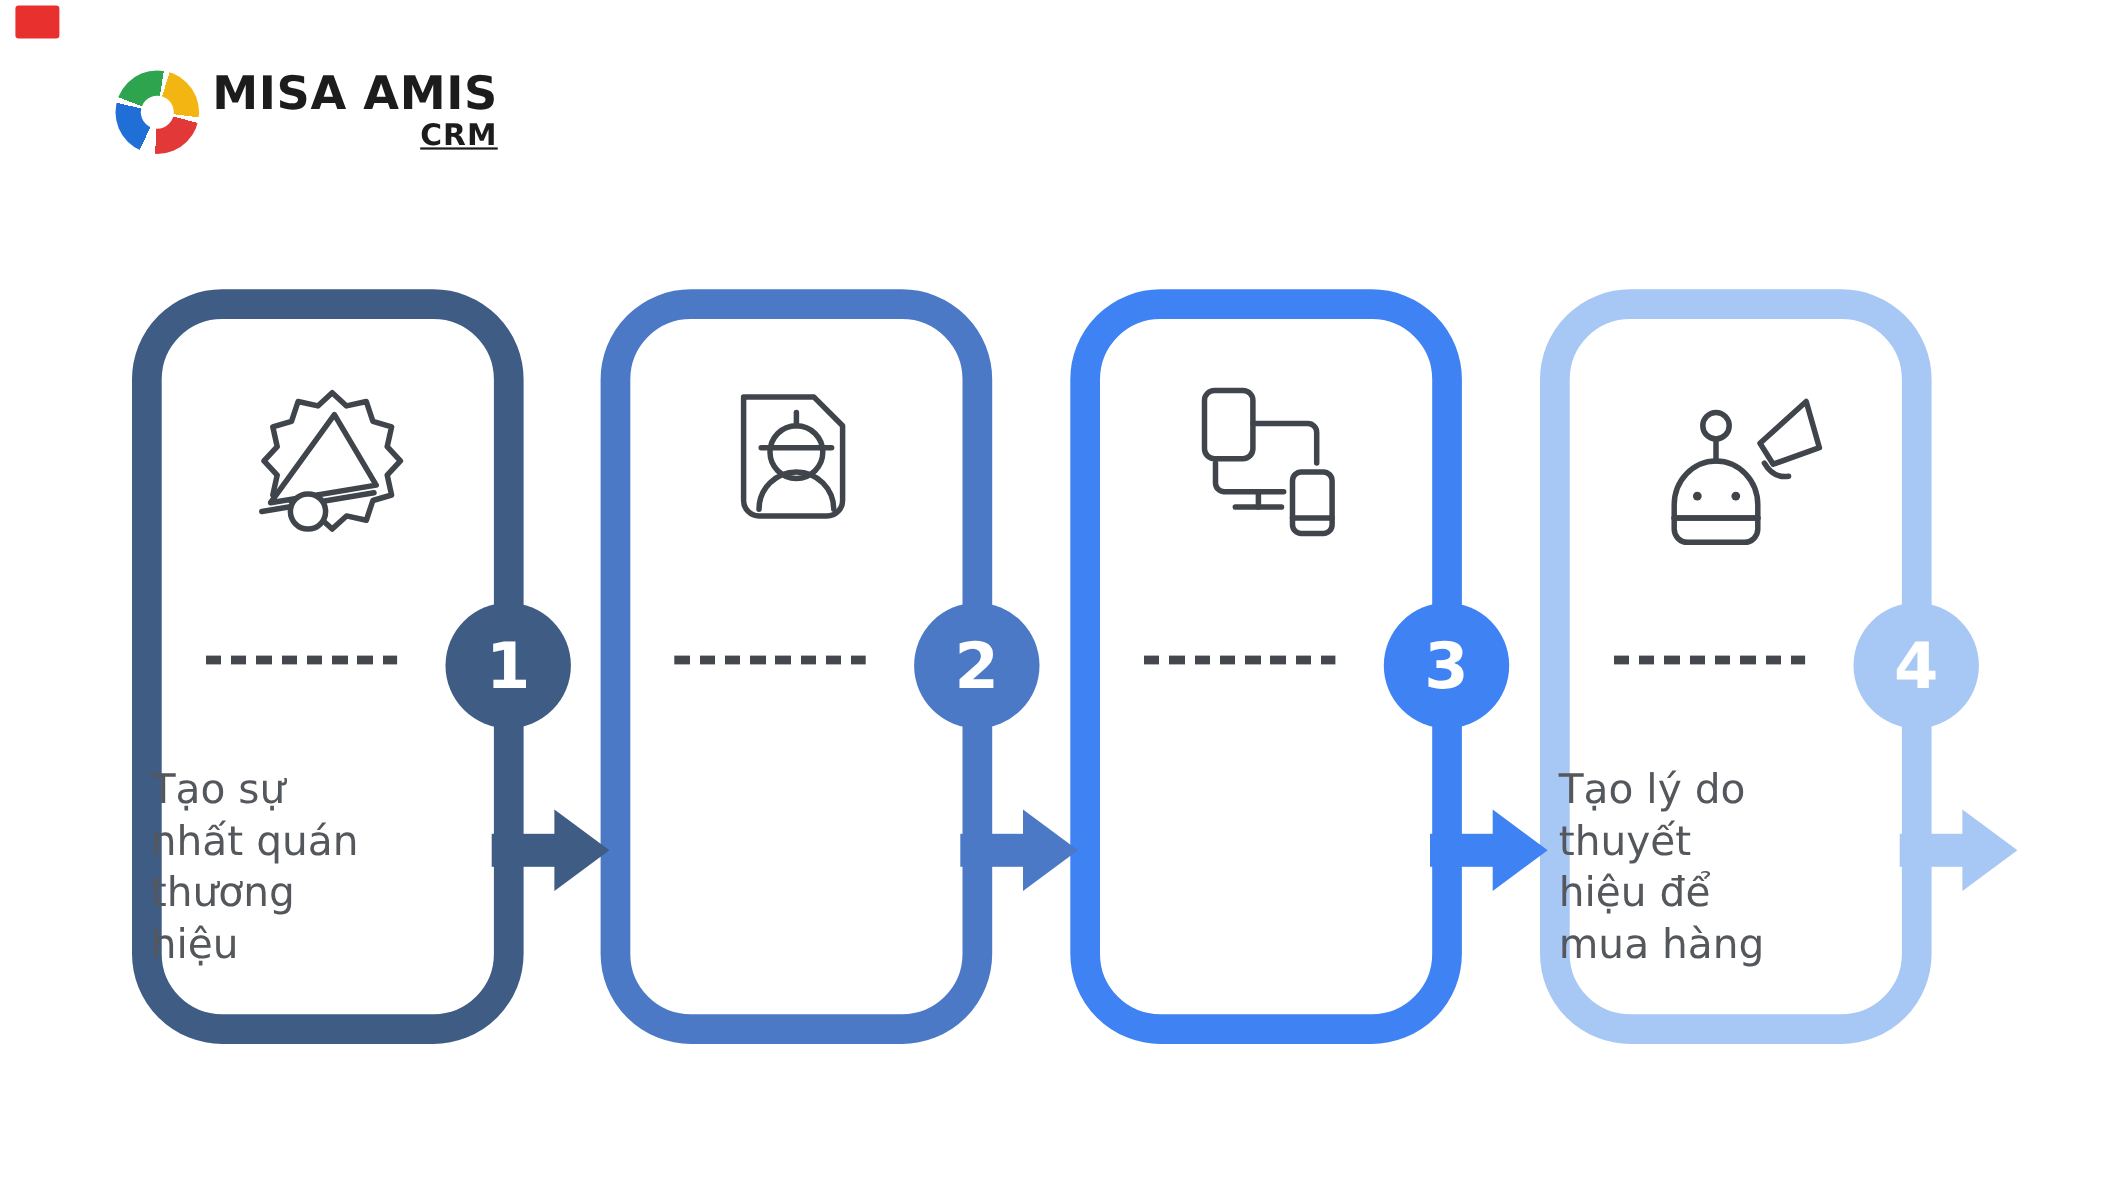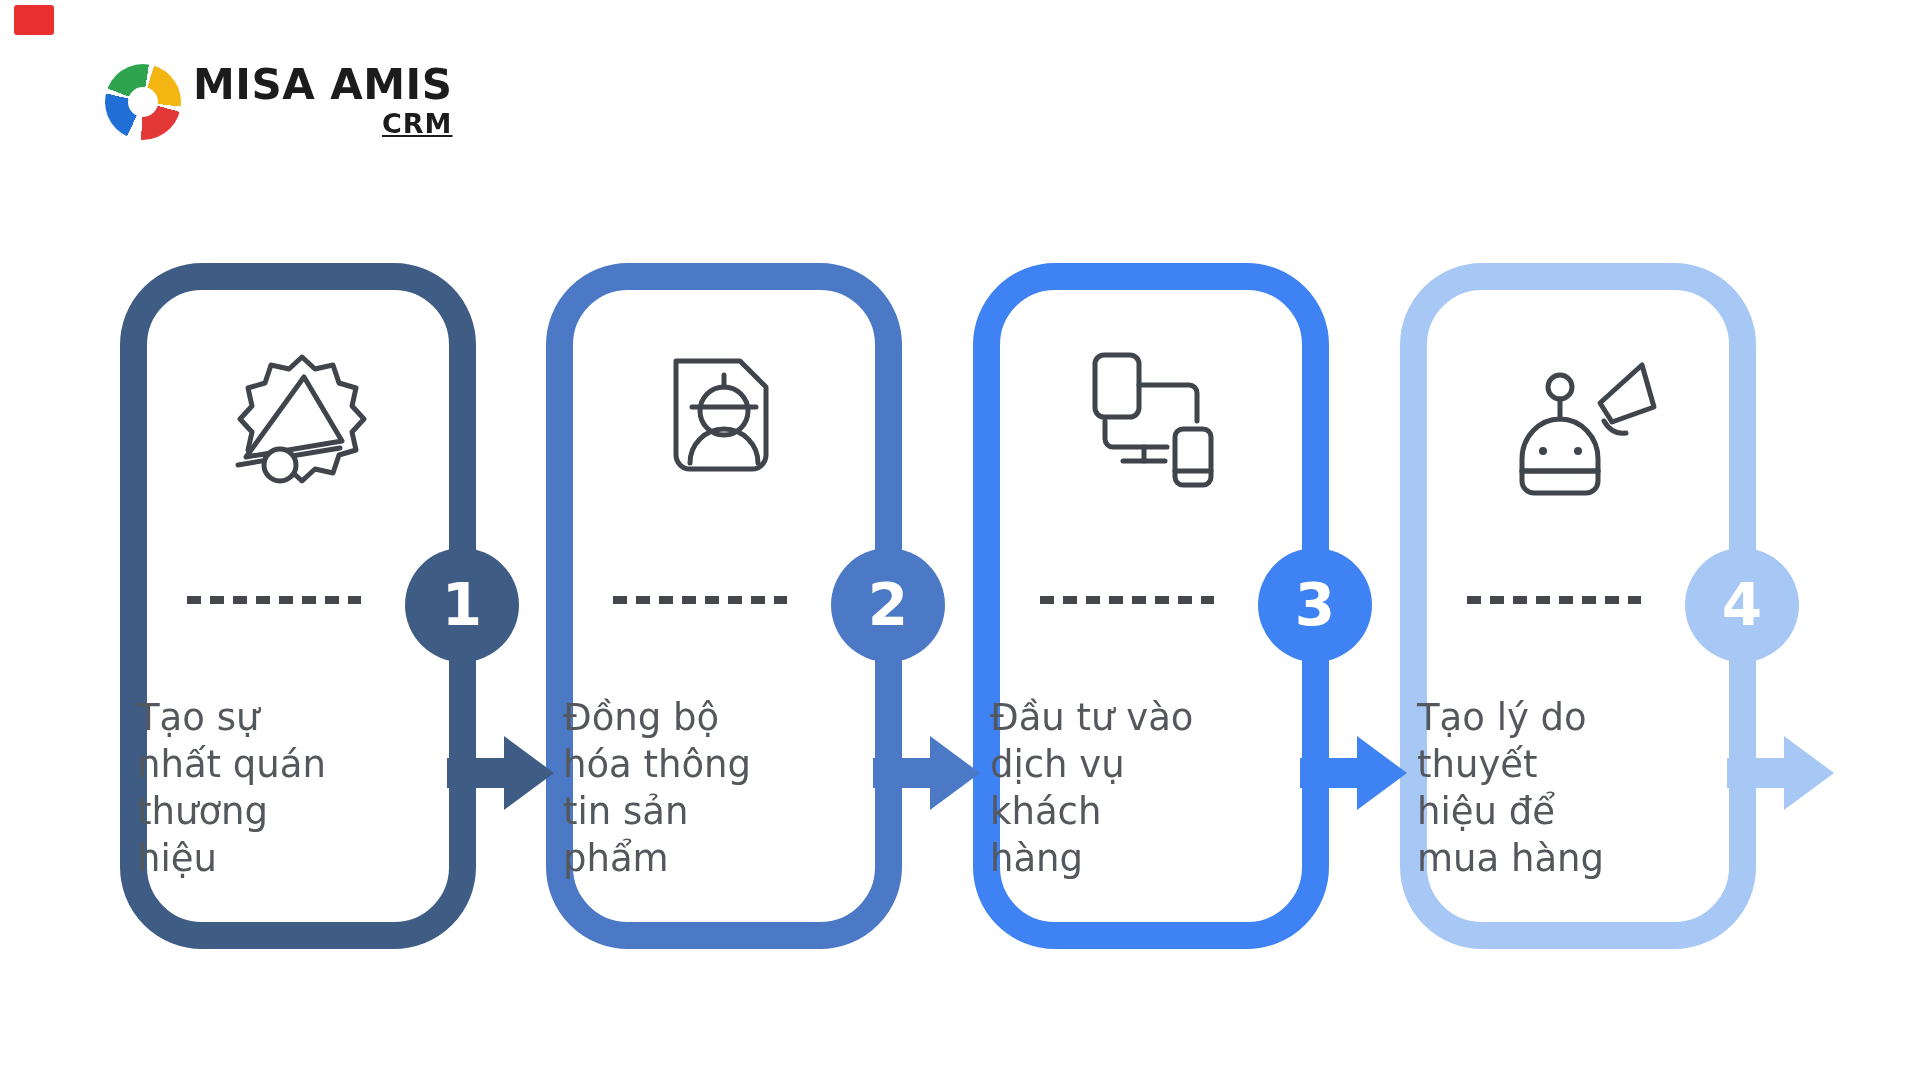--- a/index.html
+++ b/index.html
@@ -88,48 +88,40 @@
         <circle cx="80" cy="66" r="24"></circle>
         <path d="M48,62 H112"></path>
         <path d="M80,30 V42"></path>
         <path d="M46,118 a34,34 0 0 1 68,0"></path>
       </svg>
     </div>
     <div class="dashes"></div>
     <div class="badge">
       <span>2</span>
     </div>
-    <div class="label">Đồng bộ
-hóa thông
-tin sản
-phẩm</div>
     <div class="arrow-bar"></div>
     <div class="arrow-head"></div>
   </div>
 
   <div class="card card3" style="--c: #3F82F4;">
     <div class="icon-box">
       <svg viewBox="0 0 160 160" fill="none" stroke="currentColor" stroke-width="5" stroke-linecap="round" stroke-linejoin="round">
         <rect x="24" y="10" width="44" height="62" rx="9"></rect>
         <path d="M68,40 H118 a8,8 0 0 1 8,8 V76"></path>
         <path d="M34,76 v18 a8,8 0 0 0 8,8 h54"></path>
         <path d="M52,116 H94"></path>
         <path d="M73,102 V116"></path>
         <rect x="104" y="84" width="36" height="56" rx="8"></rect>
         <path d="M104,126 H140"></path>
       </svg>
     </div>
     <div class="dashes"></div>
     <div class="badge">
       <span>3</span>
     </div>
-    <div class="label">Đầu tư vào
-dịch vụ
-khách
-hàng</div>
     <div class="arrow-bar"></div>
     <div class="arrow-head"></div>
   </div>
 
   <div class="card card4" style="--c: #A7C7F4;">
     <div class="icon-box">
       <svg viewBox="0 0 160 160" fill="none" stroke="currentColor" stroke-width="5" stroke-linecap="round" stroke-linejoin="round">
         <circle cx="62" cy="42" r="12"></circle>
         <path d="M62,54 V74"></path>
         <path d="M24,126 v-12 c0,-22 17,-40 38,-40 s38,18 38,40 v12"></path>

